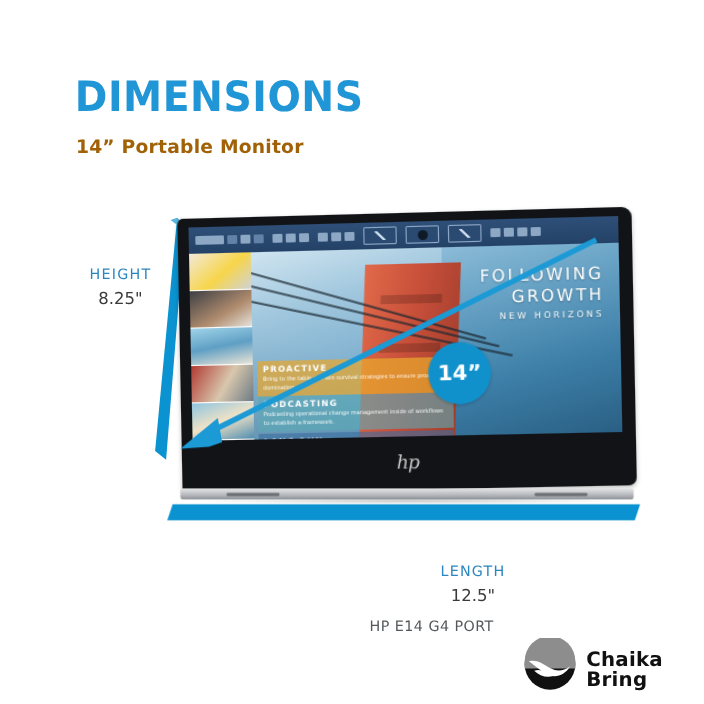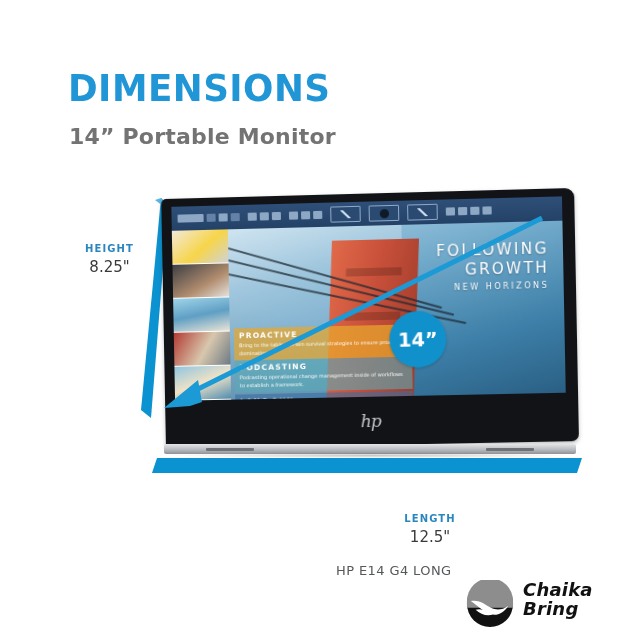--- a/index.html
+++ b/index.html
@@ -16,30 +16,30 @@
     position:absolute; left:68px; top:66px;
     font-size:38px; font-weight:bold;
     letter-spacing:0.5px;
     color:#2196d6;
     font-family:"DejaVu Sans", sans-serif;
     transform:scaleX(0.94);
     transform-origin:left center;
   }
   .subtitle {
     position:absolute; left:69px; top:124px;
-    font-size:22px; font-weight:600;
-    color:#737373;
+    font-size:17px; font-weight:600;
+    color:#a16207;
     font-family:"DejaVu Sans", sans-serif;
     letter-spacing:0.2px;
   }
 
   
   .meas { position:absolute; text-align:center; }
   .meas .cap {
-    font-size:10px; font-weight:bold; color:#2a86bf;
+    font-size:13px; font-weight:normal; color:#2a86bf;
     letter-spacing:1.1px;
     font-family:"DejaVu Sans", sans-serif;
   }
   .meas .val {
     font-size:15px; color:#3a3a3a; margin-top:4px;
     font-family:"DejaVu Sans", sans-serif;
   }
   #height-label { left:52px; top:243px; width:115px; }
   #length-label { left:370px; top:497px; width:120px;margin-top:16px; }
 
@@ -207,22 +207,22 @@
   
   #product-name {
     position:absolute; left:336px; top:563px;
     font-size:13px; color:#55585b; letter-spacing:0.4px;
     font-family:"DejaVu Sans", sans-serif;
     white-space:nowrap;
   }
 
   
   #watermark {
-    position:absolute; left:466px; top:580px;
-    display:flex; align-items:flex-start; gap:9px;font-style:italic;
+    position:absolute; left:476px; top:580px;
+    display:flex; align-items:flex-end; gap:9px;
   }
   #wm-mark { width:48px; height:48px; }
   #wm-text {
     font-family:"DejaVu Sans", sans-serif;
     font-size:18px; font-weight:bold; color:#111111;
     line-height:1.06; letter-spacing:0.2px;
   }
 </style>
 </head>
 <body>
@@ -334,21 +334,21 @@
   <div class="meas" id="height-label">
     <div class="cap">HEIGHT</div>
     <div class="val">8.25"</div>
   </div>
 
   <div class="meas" id="length-label">
     <div class="cap">LENGTH</div>
     <div class="val">12.5"</div>
   </div>
 
-  <div id="product-name">HP E14 G4 LONG</div>
+  <div id="product-name">HP E14 G4 PORT</div>
 
   <div id="watermark">
     <svg id="wm-mark" viewBox="0 0 100 100">
       <circle cx="50" cy="50" r="48" fill="#111111"></circle>
       <path d="M2 44 A48 48 0 0 1 98 44 L98 58 L2 58 Z" fill="#8d8d8d"></path>
       <circle cx="50" cy="50" r="48" fill="none"></circle>
       <path d="M6 60 A48 48 0 0 0 94 60 Z" fill="#111111"></path>
       <path d="M10 44 C28 40 40 52 52 58 C64 64 76 62 88 54
                C78 70 62 76 48 70 C36 65 26 56 10 44 Z" fill="#ffffff"></path>
       <path d="M20 62 C32 58 44 64 56 72 C44 76 30 72 20 62 Z" fill="#ffffff"></path>

